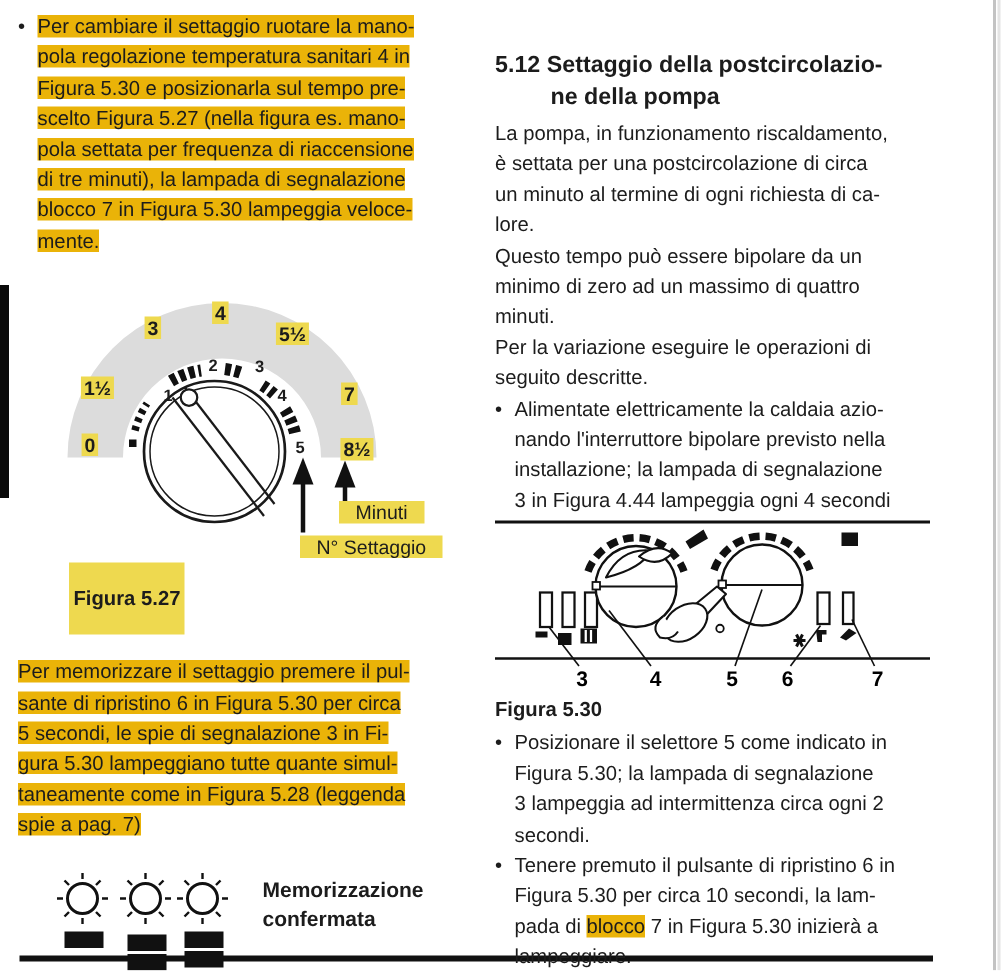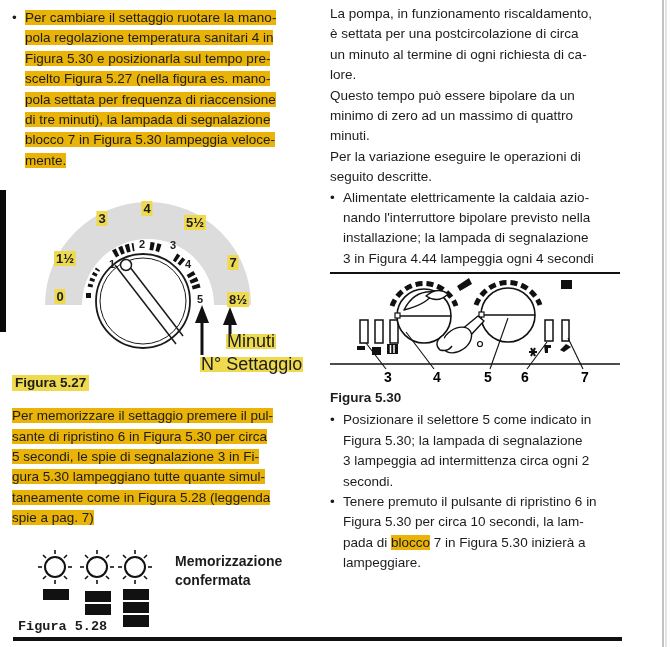--- a/index.html
+++ b/index.html
@@ -15,28 +15,28 @@
 
   .txt{font-size:13.5px;line-height:20.4px;white-space:pre-line;text-align:left;}
   .hl{background:#eab308;}
   .bullet{display:flex;}
   .bullet .marker{flex:0 0 13px;font-size:13.5px;line-height:20.4px;}
   .bullet .btext{flex:1;}
 
   .heading{font-size:15.5px;font-weight:bold;line-height:21px;white-space:pre-line;
            padding-left:37px;text-indent:-37px;margin-top:33px;}
   .caption{font-weight:bold;font-size:13.5px;line-height:16px;}
-  .cap-hl{display:inline-block;background:#eed94f;padding:0 3px;}
+  .cap-hl{display:inline-block;background:#eed94f;padding:16px 3px;margin-left:34px;}
 
   .figwrap{position:relative;}
   .fig527{margin-top:26px;width:300px;height:176px;}
   .fig-min{position:absolute;transform:translateX(-50%);font-weight:bold;font-size:13px;
            line-height:15px;background:#eed94f;padding:0 2px;white-space:nowrap;}
   .fig-set{position:absolute;transform:translateX(-50%);font-weight:bold;font-size:11px;line-height:13px;}
-  .fig-tag{position:absolute;font-size:18px;line-height:15px;background:#eed94f;padding:0 1px;white-space:nowrap;}
+  .fig-tag{position:absolute;font-size:13px;line-height:15px;background:#eed94f;padding:0 11px;white-space:nowrap;}
 
   .fig528{margin-top:20px;width:303px;height:88px;}
   .fig528-label{position:absolute;left:163px;top:3px;font-weight:bold;font-size:14px;
                 line-height:19px;white-space:pre-line;}
   .fig528-cap{position:absolute;left:6px;top:70px;font-family:Liberation Mono, monospace;}
 
   .thin-rule{margin-top:3px;height:2px;background:#111;width:290px;}
   .fig530{margin-top:2px;width:292px;height:112px;}
   .fig530 text{font-family:"Liberation Sans",sans-serif;font-weight:bold;font-size:14px;}
 
@@ -158,20 +158,22 @@
       </svg>
       <span class="fig528-label txt" style="white-space:pre-line">Memorizzazione
 confermata</span>
       <span class="fig528-cap caption">Figura 5.28</span>
     </div>
 
   </div>
 
   <div class="col-right">
 
+    <div class="heading">5.12 Settaggio della postcircolazio-
+ne della pompa</div>
 
     <div class="txt rpara">La pompa, in funzionamento riscaldamento,
 è settata per una postcircolazione di circa
 un minuto al termine di ogni richiesta di ca-
 lore.
 Questo tempo può essere bipolare da un
 minimo di zero ad un massimo di quattro
 minuti.
 Per la variazione eseguire le operazioni di
 seguito descritte.</div>

